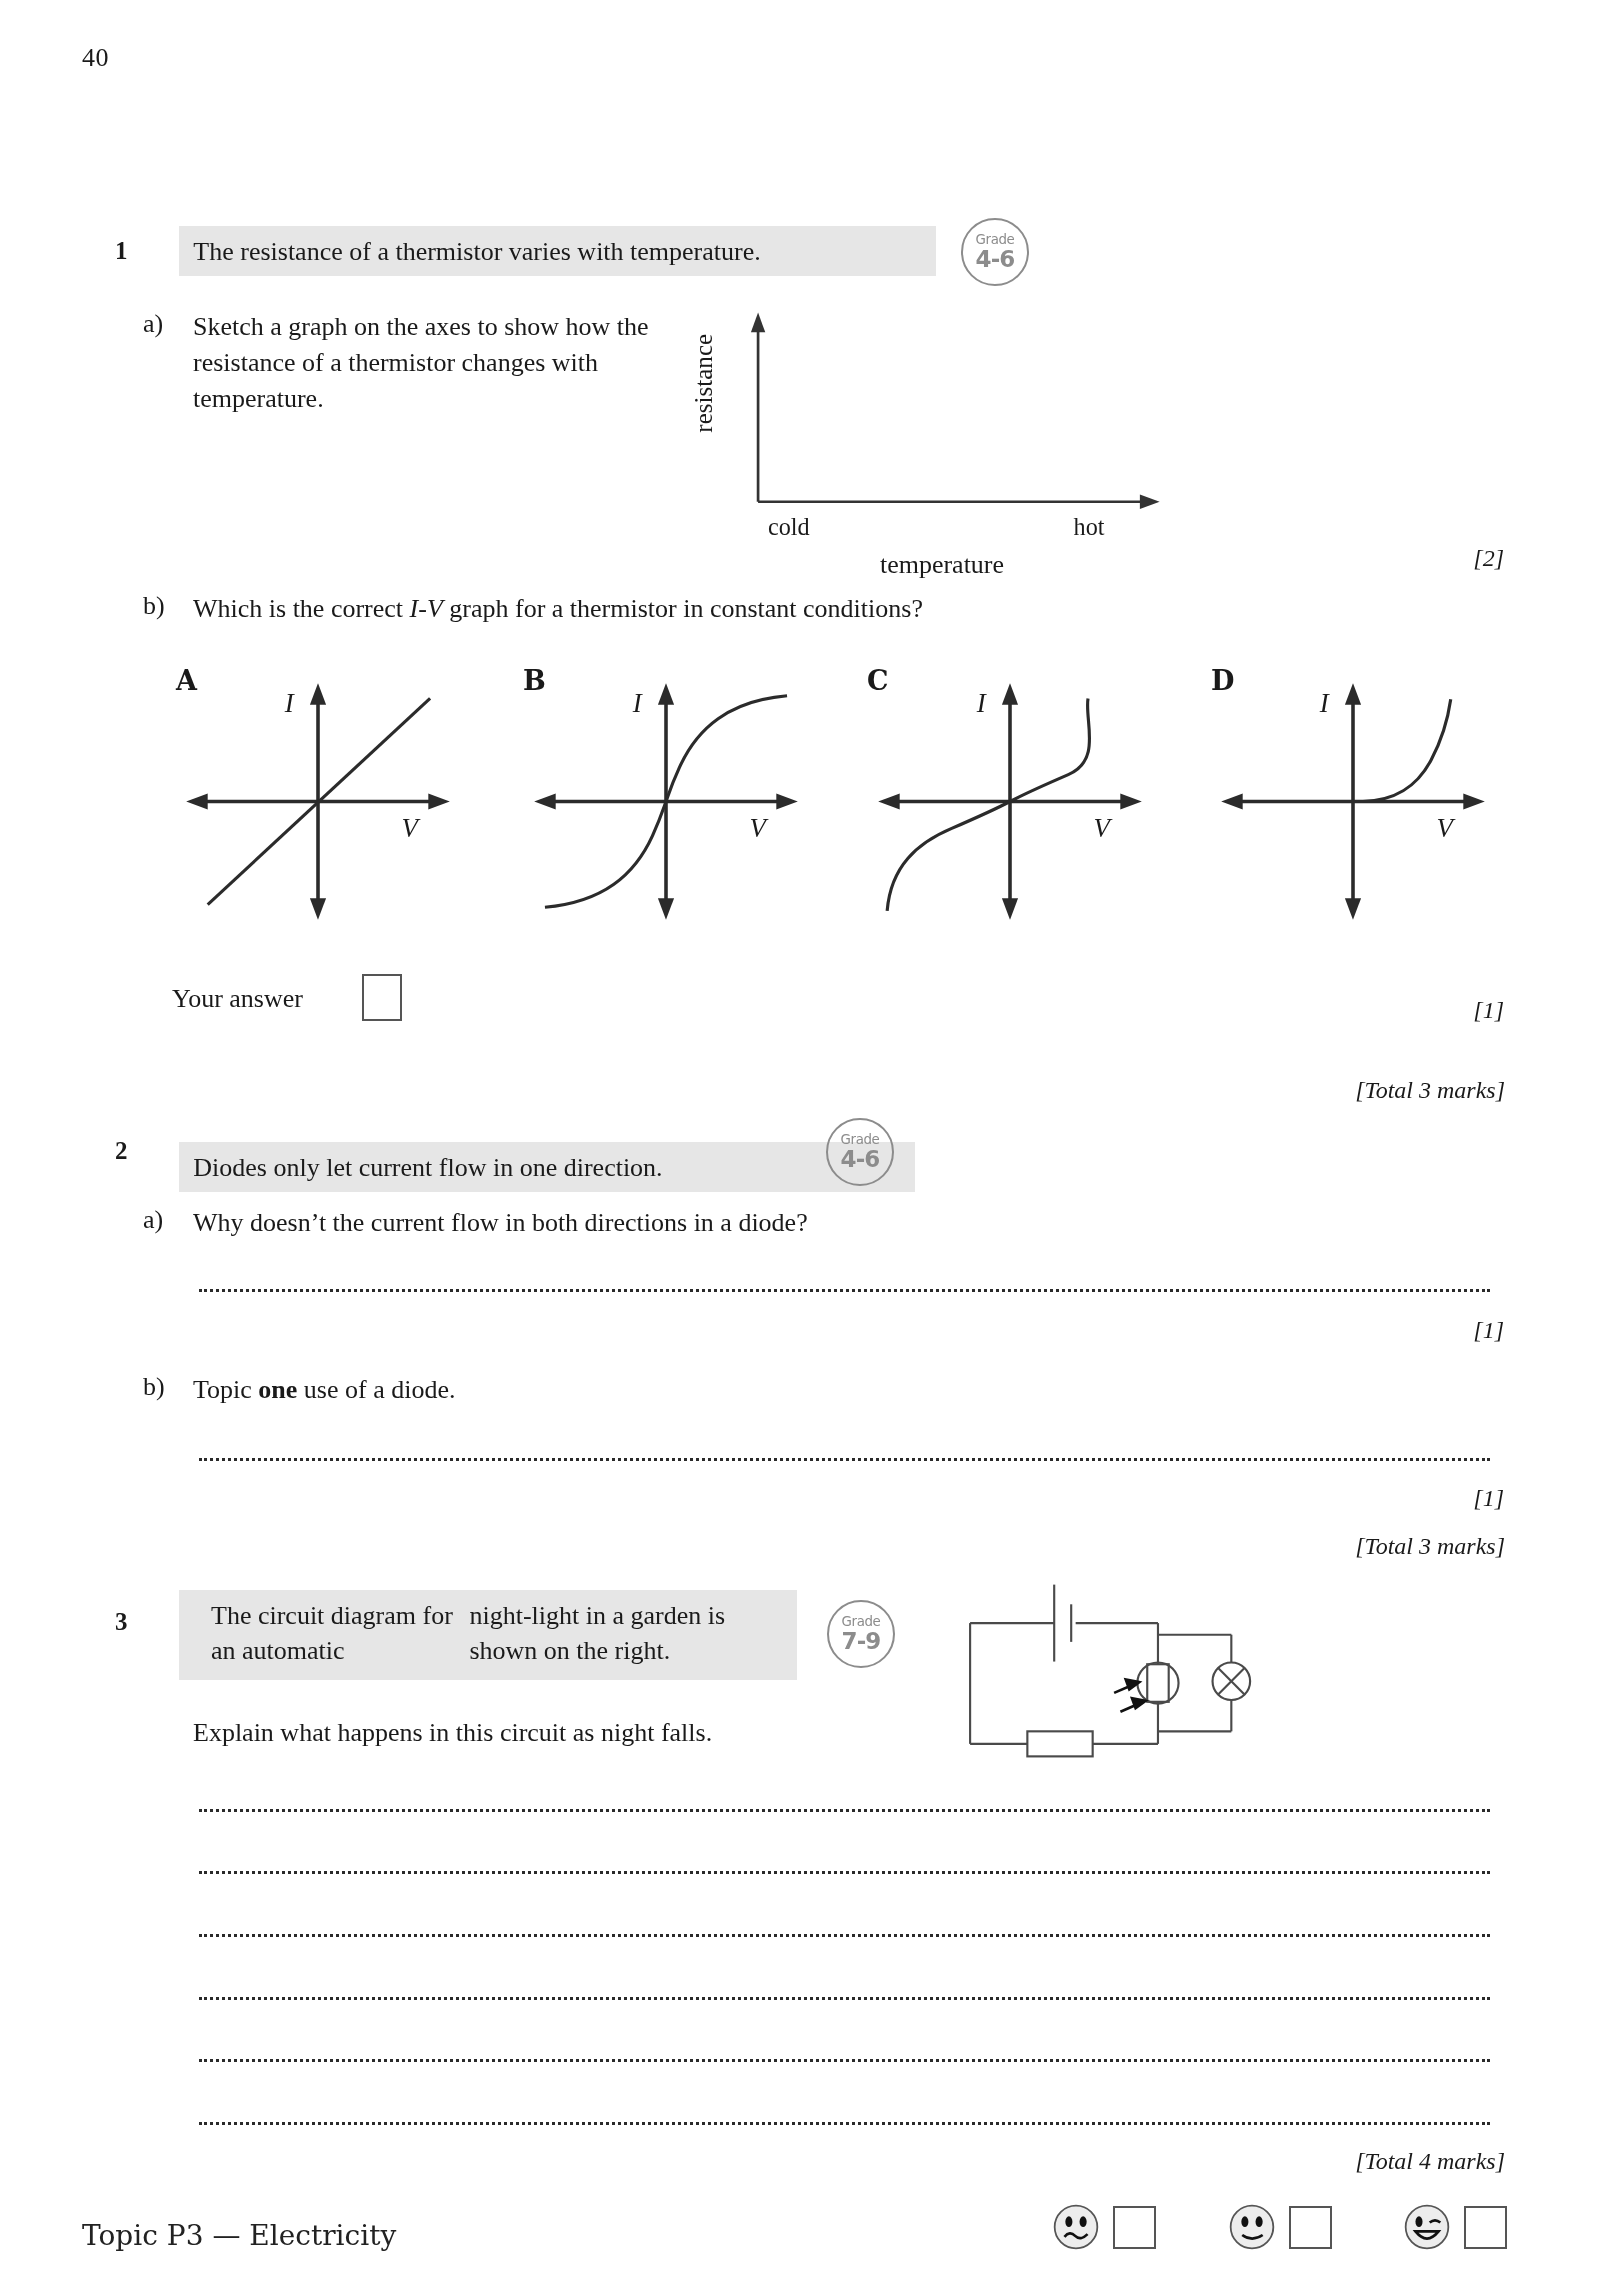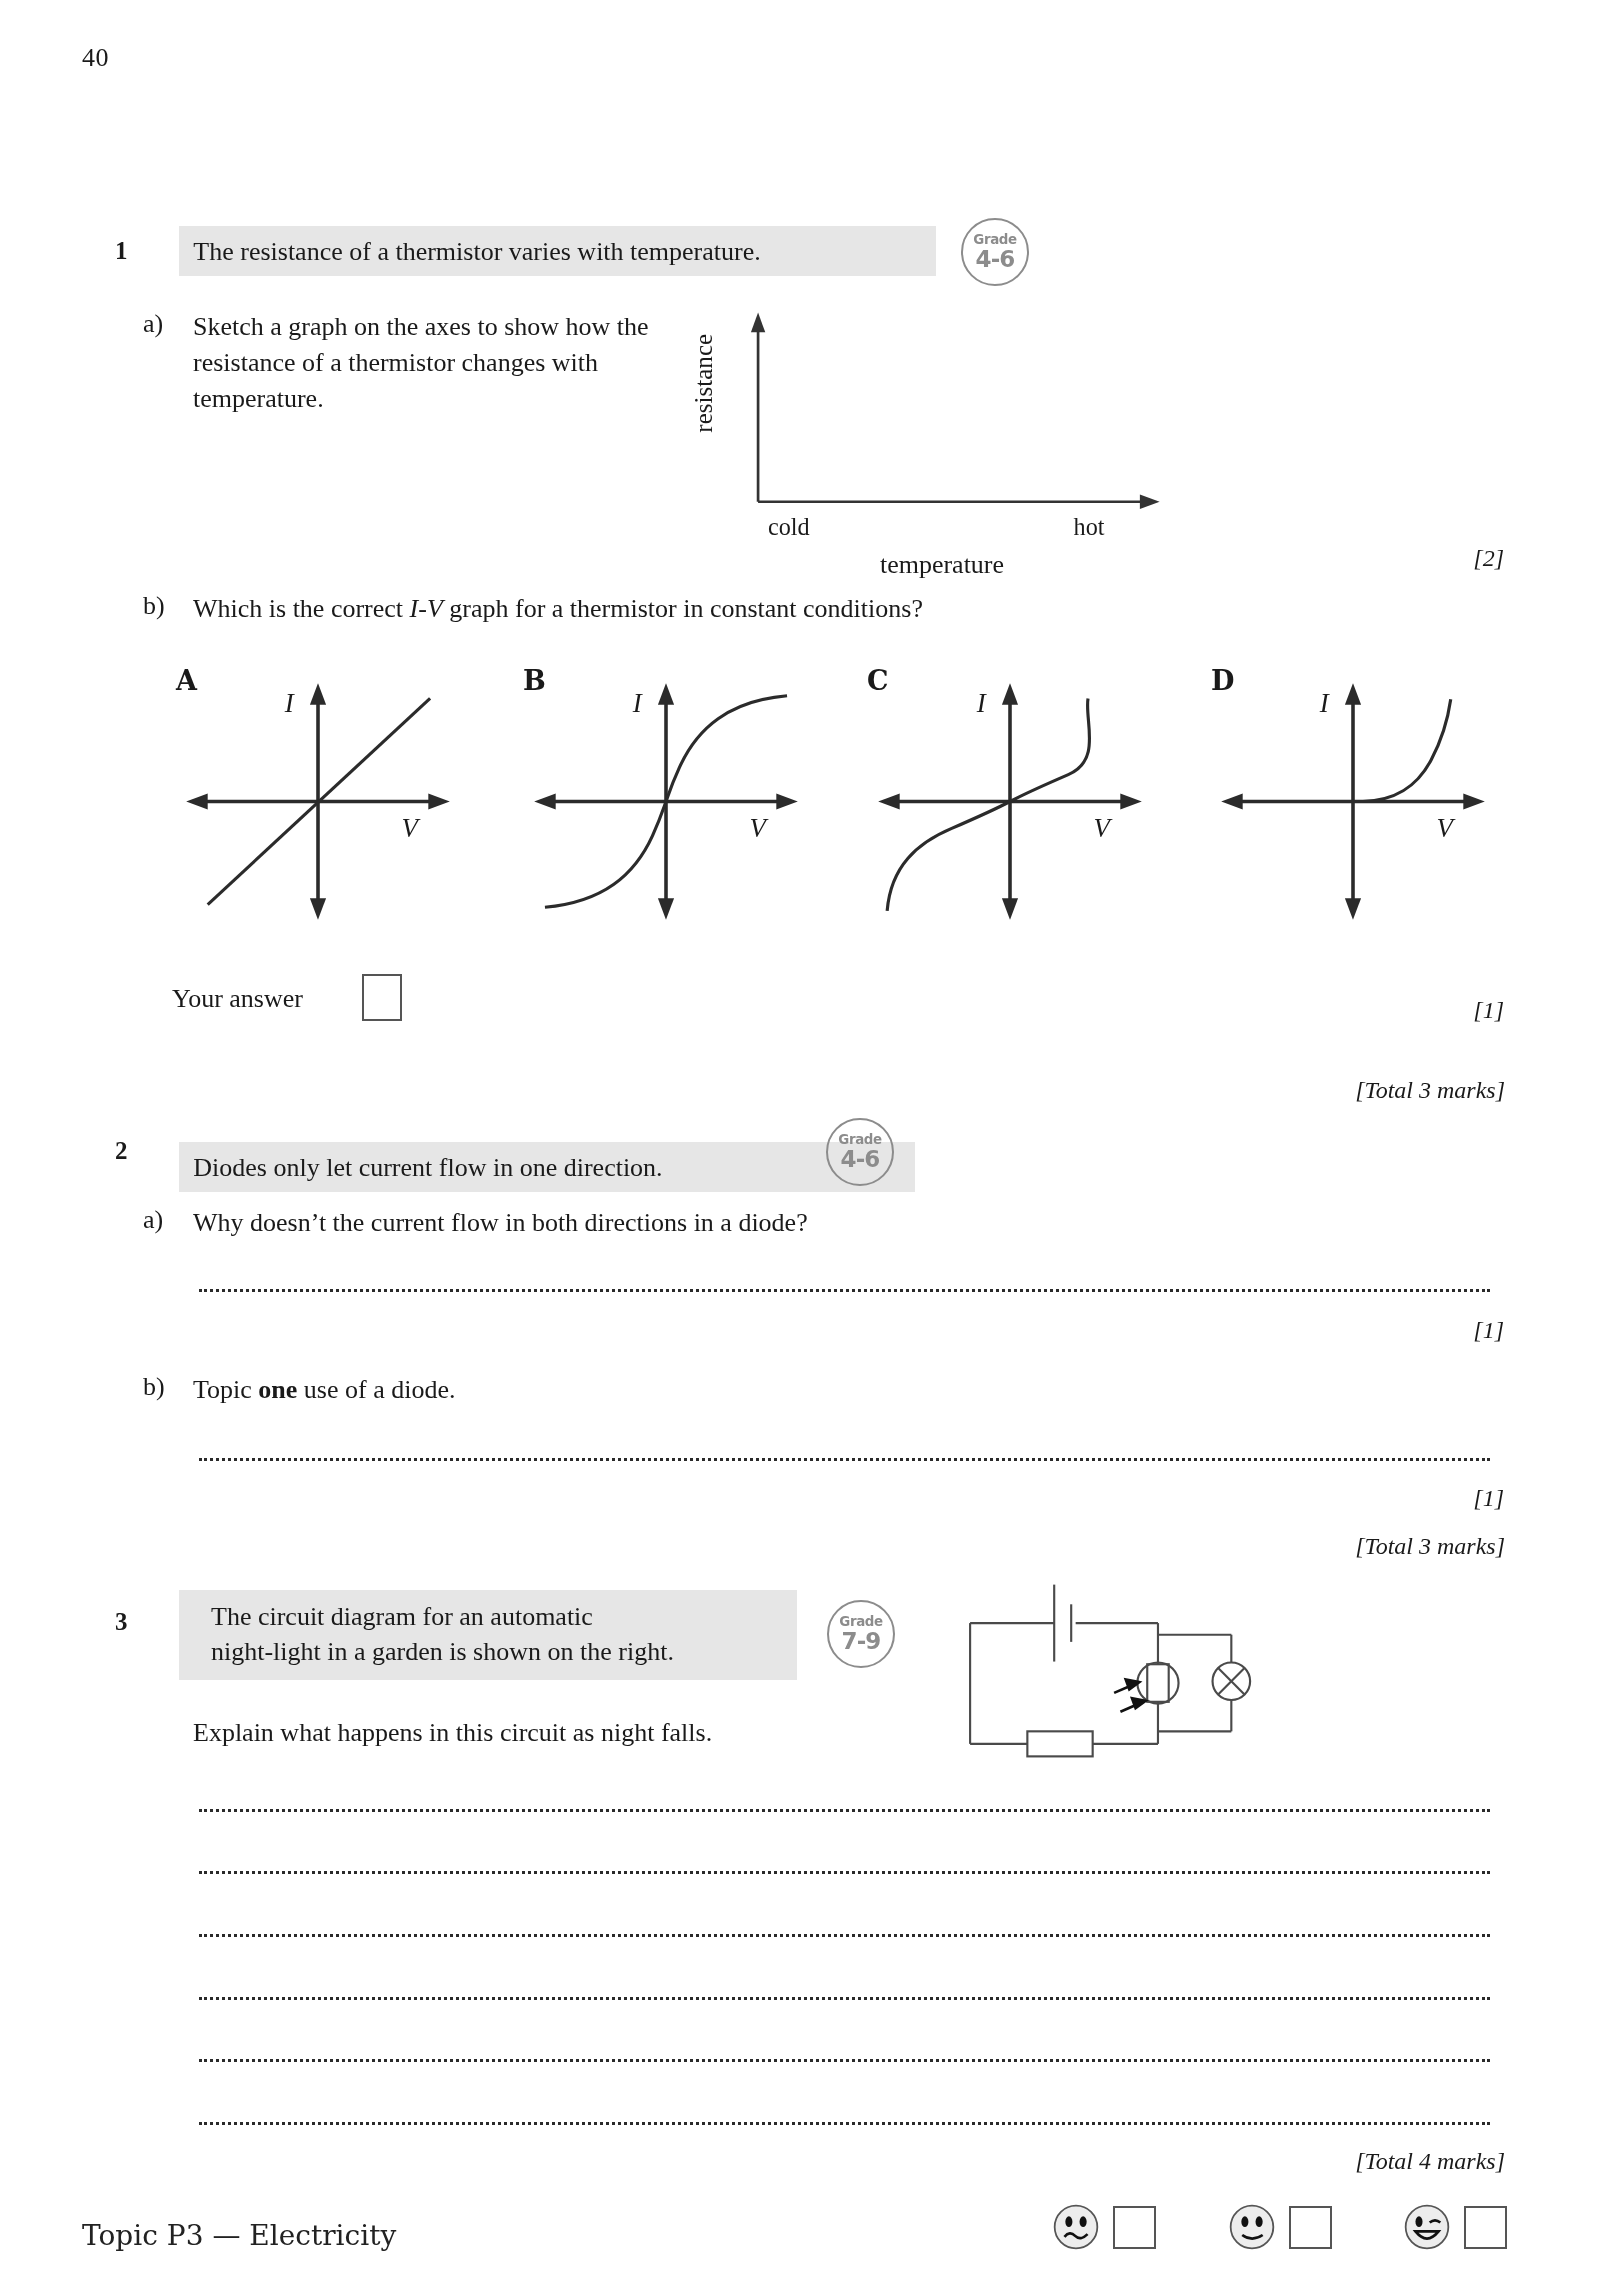--- a/index.html
+++ b/index.html
@@ -56,21 +56,21 @@
     position:absolute;
     width:64px; height:64px;
     border:2.7px solid #8c8c8c;
     border-radius:50%;
     color:#8c8c8c;
     display:flex; flex-direction:column;
     align-items:center; justify-content:center;
     font-family:"DejaVu Sans", sans-serif;
     line-height:1;
   }
-  .grade-stamp .g-word { font-size:13.4px; font-weight:bold; letter-spacing:-0.4px; margin-bottom:0.9px; }
+  .grade-stamp .g-word { font-size:13.4px; font-weight:normal; letter-spacing:-0.4px; margin-bottom:0.9px; }
   .grade-stamp .g-range { font-size:23px; font-weight:bold; letter-spacing:-0.9px; }
 
   
   .dotline {
     position:absolute;
     height:3.6px;
     border-bottom:3.6px dotted #2a2a2a;
   }
 
   
@@ -225,21 +225,21 @@
 
   <div class="part-label" style="left:143px; top:1372px;">b)</div>
   <div class="part-text" style="left:193px; top:1372px; width:896px;"><span>Topic </span><b>one</b><span> use of a diode.</span></div>
 
   <div class="dotline" style="left:199px; top:1454px; width:1291px;"></div>
   <div class="mark" style="left:1325px; top:1485px; width:179px;">[1]</div>
   <div class="mark" style="left:1236px; top:1533px; width:269px;">[Total 3 marks]</div>
 
   <div class="qnum" style="left:115px; top:1608px;">3</div>
 
-  <div class="stem-box" style="left:179px; top:1590px; width:618px; height:90px; flex-direction:column; align-items:flex-start; justify-content:center;padding-left:32px;">
+  <div class="stem-box" style="left:179px; top:1590px; width:618px; height:90px; align-items:flex-start; justify-content:center;padding-left:32px;">
     <span class="stem-text">The circuit diagram for an automatic</span>
     <span class="stem-text">night-light in a garden is shown on the right.</span>
   </div>
 
   <div class="grade-stamp" style="left:827px; top:1600px;">
     <span class="g-word">Grade</span>
     <span class="g-range">7-9</span>
   </div>
 
   <svg class="svg-abs" style="left:954px; top:1581px;" width="331" height="179" viewBox="0 0 370 200">

